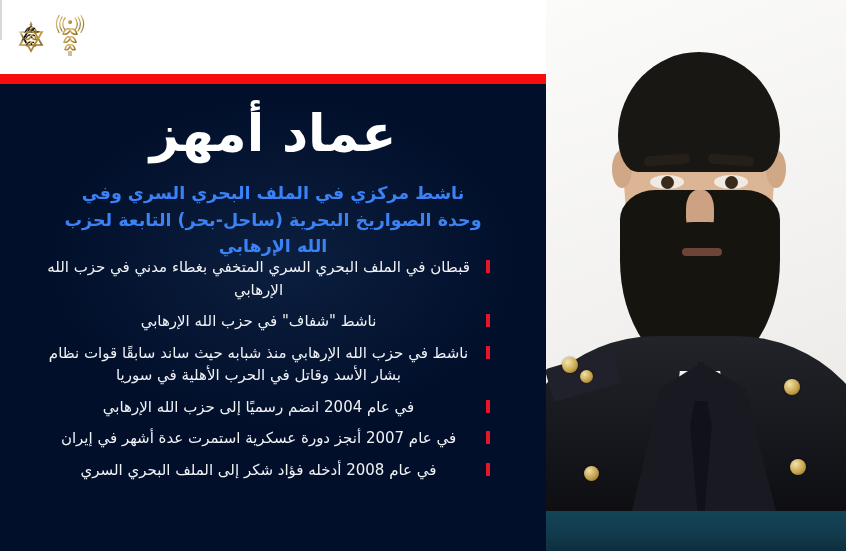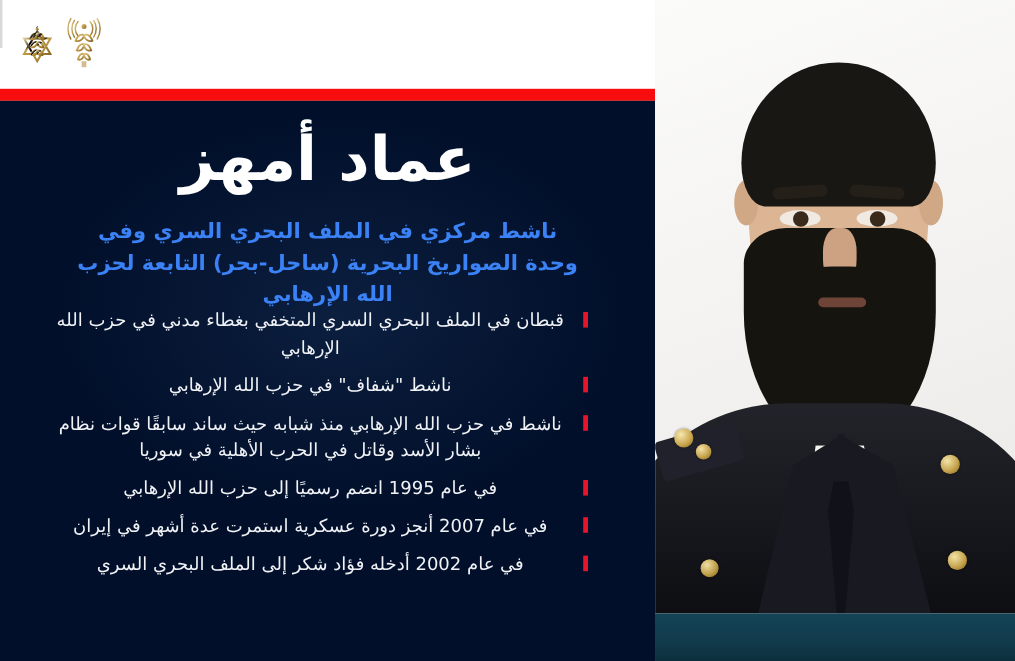--- a/index.html
+++ b/index.html
@@ -306,29 +306,29 @@
     <div class="bullet-row">
       <span class="bullet-mark"></span>
       <span class="bullet-text">ناشط "شفاف" في حزب الله الإرهابي</span>
     </div>
     <div class="bullet-row">
       <span class="bullet-mark"></span>
       <span class="bullet-text">ناشط في حزب الله الإرهابي منذ شبابه حيث ساند سابقًا قوات نظام بشار الأسد وقاتل في الحرب الأهلية في سوريا</span>
     </div>
     <div class="bullet-row">
       <span class="bullet-mark"></span>
-      <span class="bullet-text">في عام 1995 انضم رسميًا إلى حزب الله الإرهابي</span>
+      <span class="bullet-text">في عام 2004 انضم رسميًا إلى حزب الله الإرهابي</span>
     </div>
     <div class="bullet-row">
       <span class="bullet-mark"></span>
       <span class="bullet-text">في عام 2007 أنجز دورة عسكرية استمرت عدة أشهر في إيران</span>
     </div>
     <div class="bullet-row">
       <span class="bullet-mark"></span>
-      <span class="bullet-text">في عام 2002 أدخله فؤاد شكر إلى الملف البحري السري</span>
+      <span class="bullet-text">في عام 2008 أدخله فؤاد شكر إلى الملف البحري السري</span>
     </div>
   </div>
 
   <div class="navy-bottom"></div>
   <div class="teal-bottom"></div>
 
   <div class="photo">
     <div class="photo-bg"></div>
 
     <div class="neck"></div>

